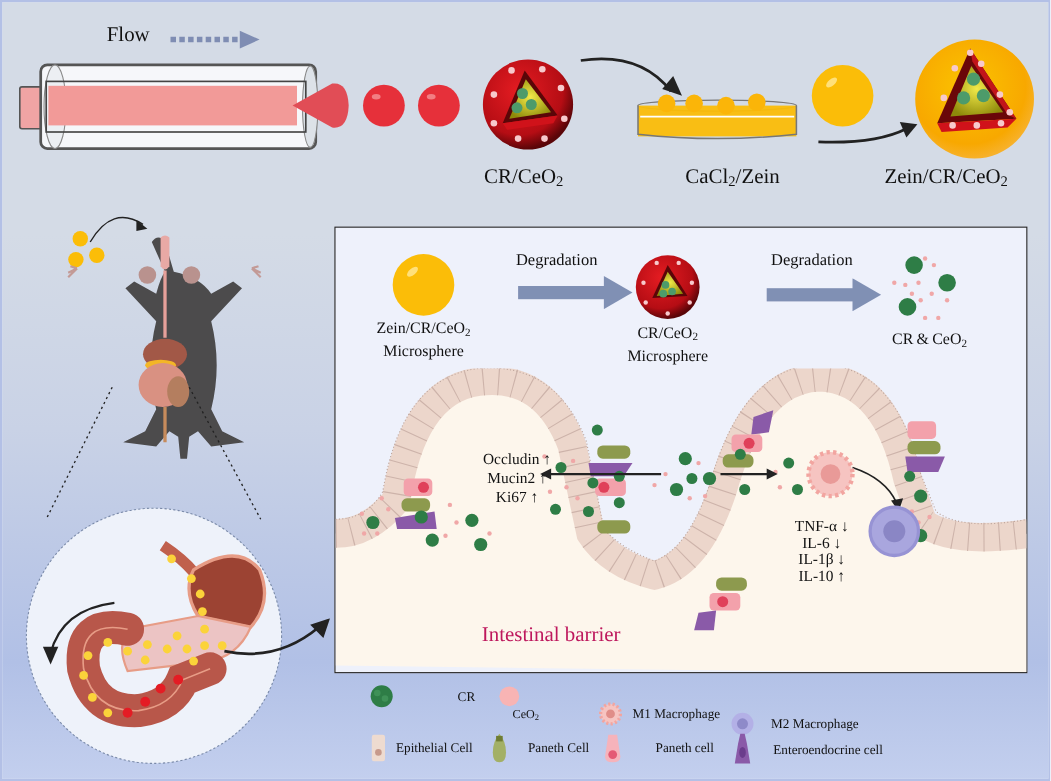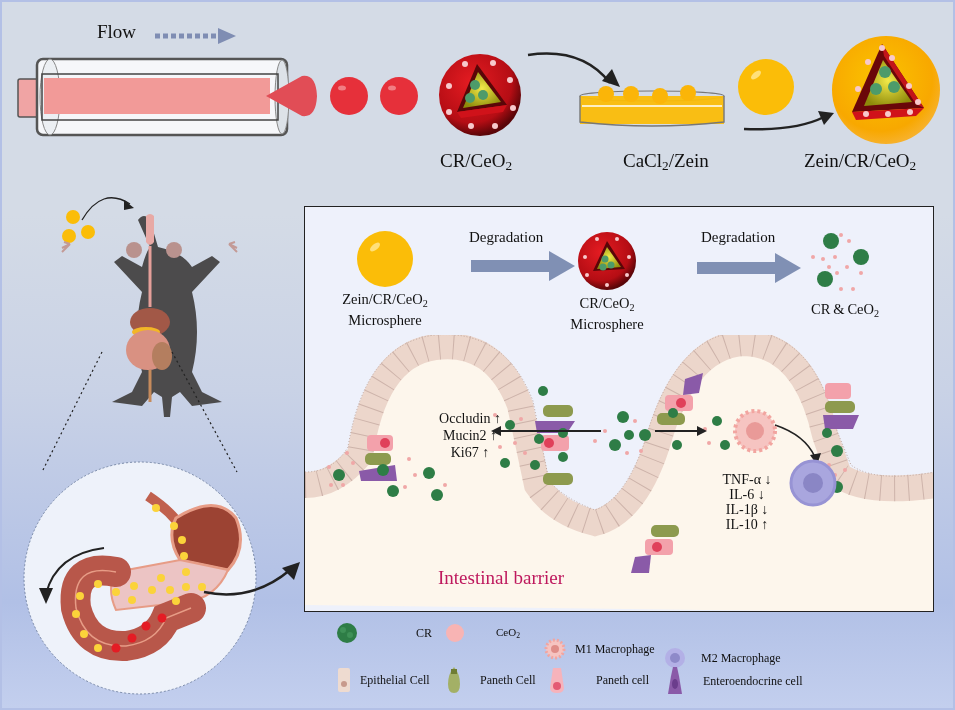--- a/index.html
+++ b/index.html
@@ -387,21 +387,21 @@
 
   <div>
     <div class="legend-item" style="left:334px;top:620px;">
       <svg width="22" height="22">
           <circle cx="11" cy="11" r="10" fill="#2e7d46"></circle>
           <circle cx="7" cy="8" r="3" fill="#3f9157"></circle>
           <circle cx="14" cy="13" r="3" fill="#3f9157"></circle>
         </svg>
       <span style="margin-left:50px">CR</span>
     </div>
-    <div class="legend-item" style="left:442px;top:620px;">
+    <div class="legend-item" style="left:442px;top:620px;flex-direction:column;">
       <svg width="22" height="22">
           <circle cx="11" cy="11" r="9" fill="#f8b4b4"></circle>
         </svg>
       <span style="margin-left:22px;font-size:11px"><span>CeO</span><span class="sub">2</span></span>
     </div>
     <div class="legend-item" style="left:541px;top:635px;">
       <svg width="24" height="24">
           <circle cx="12" cy="12" r="9" fill="#f6c4c1" stroke="#f2a5a0" stroke-width="3" stroke-dasharray="2 2"></circle>
           <circle cx="12" cy="12" r="4" fill="#e08d88"></circle>
         </svg>

